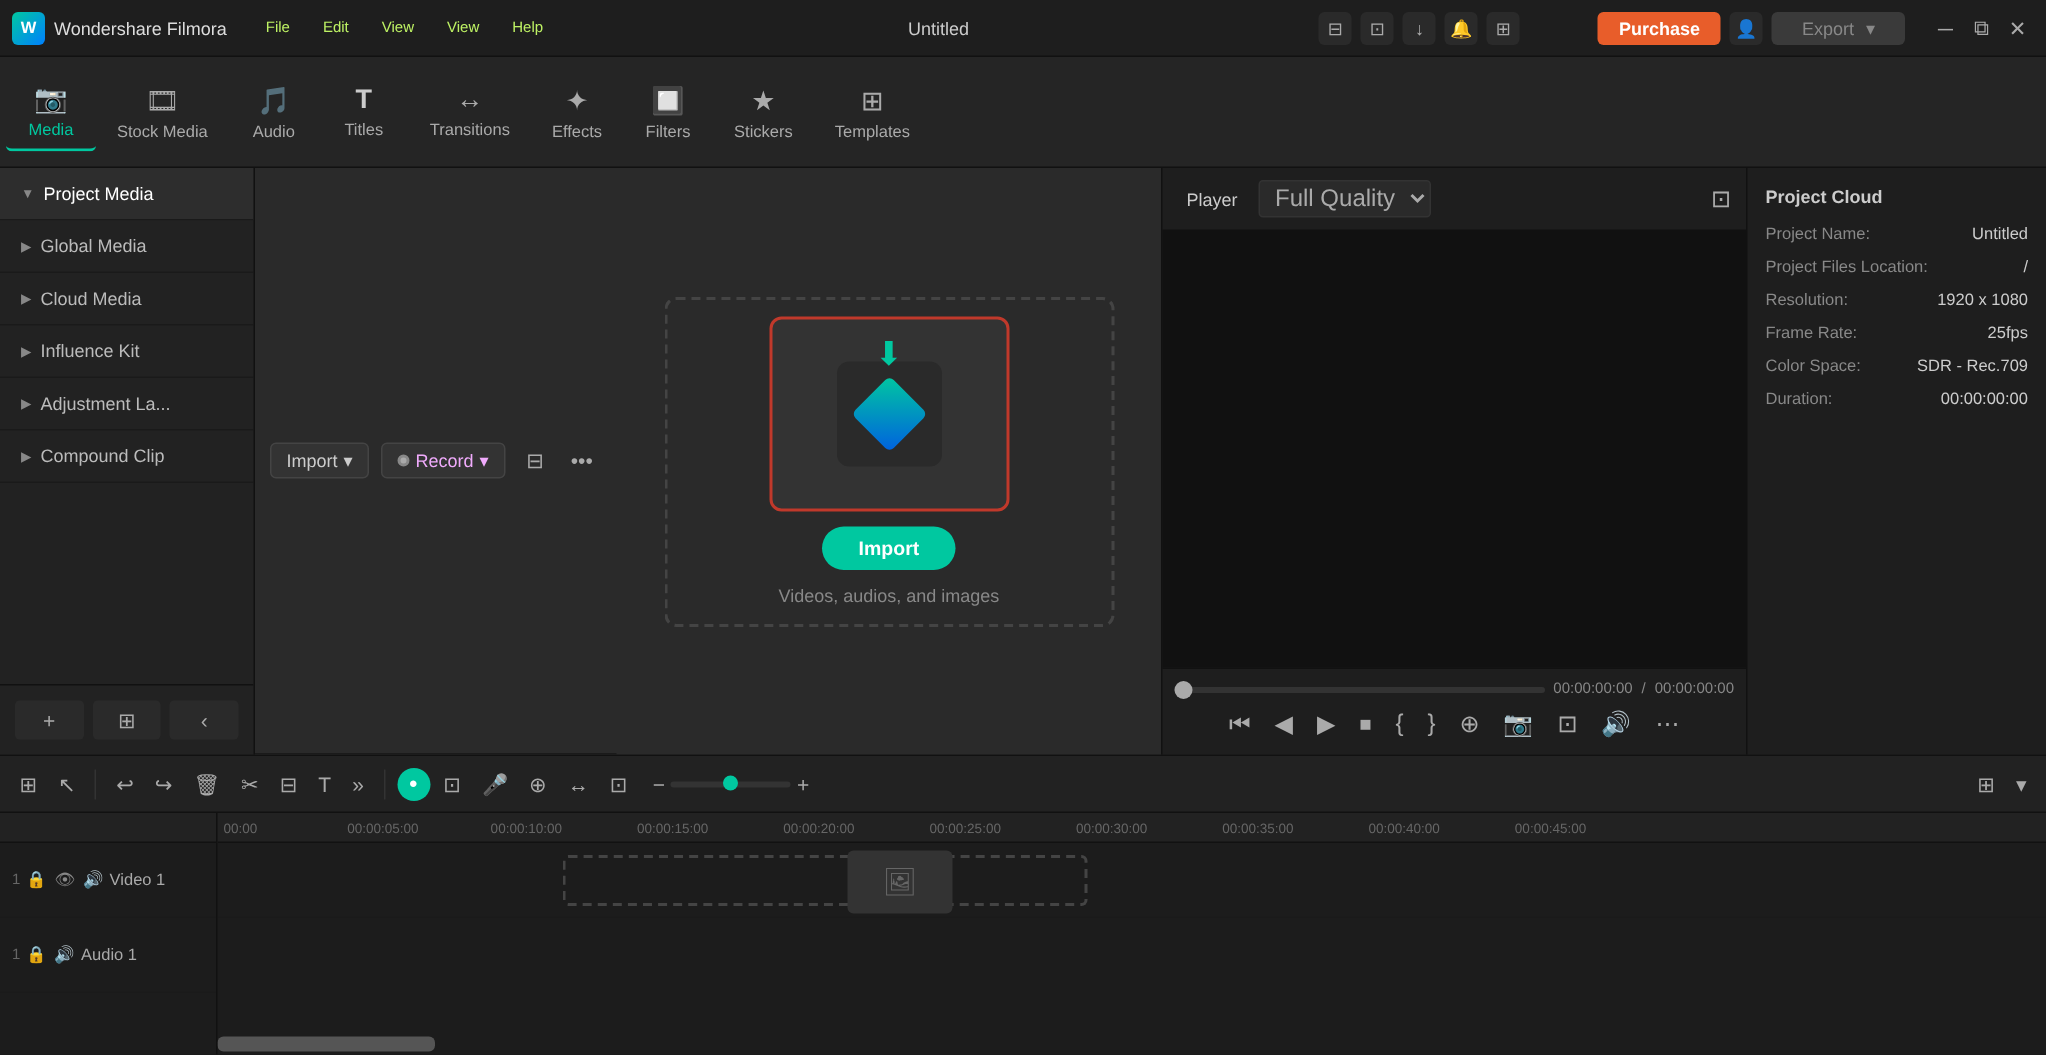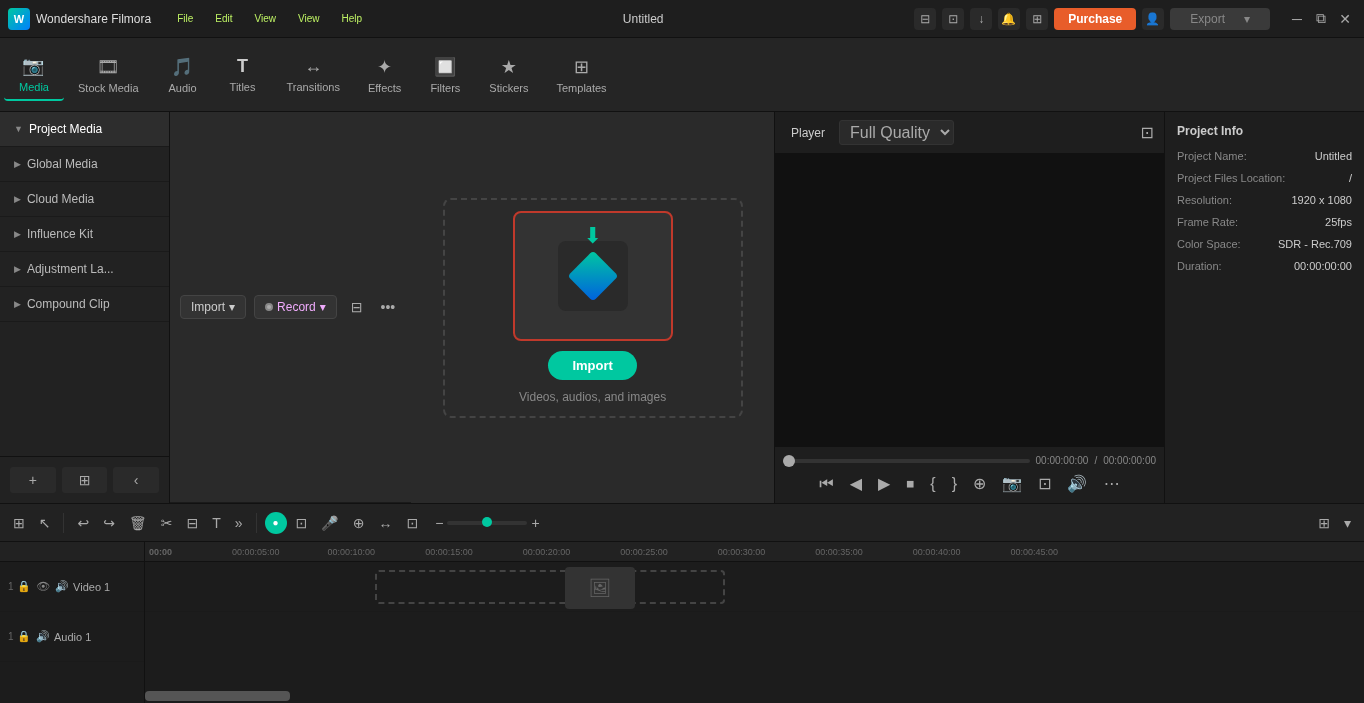--- a/index.html
+++ b/index.html
@@ -8,22 +8,22 @@
     
     #titlebar { display: flex; align-items: center; background: #1e1e1e; height: 38px; padding: 0 8px; border-bottom: 1px solid #111; }
     #titlebar .logo { display: flex; align-items: center; gap: 6px; margin-right: 16px; }
     #titlebar .logo-icon { width: 22px; height: 22px; background: linear-gradient(135deg, #00c8a0, #0080ff); border-radius: 4px; display: flex; align-items: center; justify-content: center; color: #fff; font-size: 11px; font-weight: bold; }
     #titlebar .logo-text { color: #ddd; font-size: 12px; }
     #titlebar .menu { display: flex; gap: 2px; }
     #titlebar .menu-item { color: #bef264; font-size: 10px; padding: 4px 10px; cursor: pointer; border-radius: 3px; text-align: right; }
     #titlebar .title { flex: 1; text-align: center; color: #ccc; font-size: 12px; }
     #titlebar .titlebar-actions { display: flex; align-items: center; gap: 6px; }
     #titlebar .tb-icon { width: 22px; height: 22px; background: #2a2a2a; border-radius: 4px; display: flex; align-items: center; justify-content: center; color: #aaa; font-size: 12px; cursor: pointer; }
-    #titlebar .purchase-btn { background: #e85d2a; color: #fff; border: none; padding: 4px 14px; border-radius: 4px; font-size: 12px; cursor: pointer; font-weight: bold; }
-    #titlebar .export-btn { background: #3a3a3a; color: #888; border: none; padding: 4px 20px; border-radius: 4px; font-size: 12px; cursor: pointer; display: flex; align-items: center; gap: 19px; }
+    #titlebar .purchase-btn { background: #e85d2a; color: #fff; border: none; padding: 4px 14px; border-radius: 4px; font-size: 12px; cursor: pointer; font-weight: bold; margin-left: 46px; }
+    #titlebar .export-btn { background: #3a3a3a; color: #888; border: none; padding: 4px 20px; border-radius: 4px; font-size: 12px; cursor: pointer; display: flex; align-items: center; gap: 8px; }
     #titlebar .win-controls { display: flex; gap: 2px; margin-left: 10px; }
     #titlebar .win-ctrl { width: 22px; height: 22px; display: flex; align-items: center; justify-content: center; color: #aaa; font-size: 14px; cursor: pointer; border-radius: 3px; }
 
     
     #toolbar { display: flex; align-items: center; background: #252525; height: 74px; border-bottom: 1px solid #111; padding: 0 4px; }
     .tb-tab { display: flex; flex-direction: column; align-items: center; justify-content: center; gap: 4px; padding: 6px 14px; cursor: pointer; border-radius: 4px; color: #aaa; min-width: 60px; }
     .tb-tab.active { color: #00c8a0; border-bottom: 2px solid #00c8a0; }
     .tb-tab .tab-icon { font-size: 18px; }
     .tb-tab .tab-label { font-size: 11px; }
 
@@ -274,21 +274,21 @@
         <button class="player-btn">⊕</button>
         <button class="player-btn">📷</button>
         <button class="player-btn">⊡</button>
         <button class="player-btn">🔊</button>
         <button class="player-btn">⋯</button>
       </div>
     </div>
   </div>
 
   <div id="project-info">
-    <h3>Project Info</h3>
+    <h3>Project Cloud</h3>
     <div class="info-row">
       <span class="info-label">Project Name:</span>
       <span class="info-value">Untitled</span>
     </div>
     <div class="info-row">
       <span class="info-label">Project Files Location:</span>
       <span class="info-value">/</span>
     </div>
     <div class="info-row">
       <span class="info-label">Resolution:</span>
@@ -357,21 +357,21 @@
         <span style="font-size:10px;color:#666;">1</span>
         <span>
           <span style="cursor:pointer;color:#888;font-size:11px;margin-right:2px;">🔒</span>
           <span style="cursor:pointer;color:#888;font-size:11px;">🔊</span>
         </span>
         <span>Audio 1</span>
       </div>
     </div>
     <div id="timeline-ruler-area">
       <div id="timeline-ruler">
-        <span class="ruler-mark" style="margin-right:60px;font-weight:bold;">00:00</span>
+        <span class="ruler-mark" style="margin-right:60px;">00:00</span>
         <span class="ruler-mark" style="margin-right:48px;">00:00:05:00</span>
         <span class="ruler-mark" style="margin-right:50px;">00:00:10:00</span>
         <span class="ruler-mark" style="margin-right:50px;">00:00:15:00</span>
         <span class="ruler-mark" style="margin-right:50px;">00:00:20:00</span>
         <span class="ruler-mark" style="margin-right:50px;">00:00:25:00</span>
         <span class="ruler-mark" style="margin-right:50px;">00:00:30:00</span>
         <span class="ruler-mark" style="margin-right:50px;">00:00:35:00</span>
         <span class="ruler-mark" style="margin-right:50px;">00:00:40:00</span>
         <span class="ruler-mark">00:00:45:00</span>
       </div>

